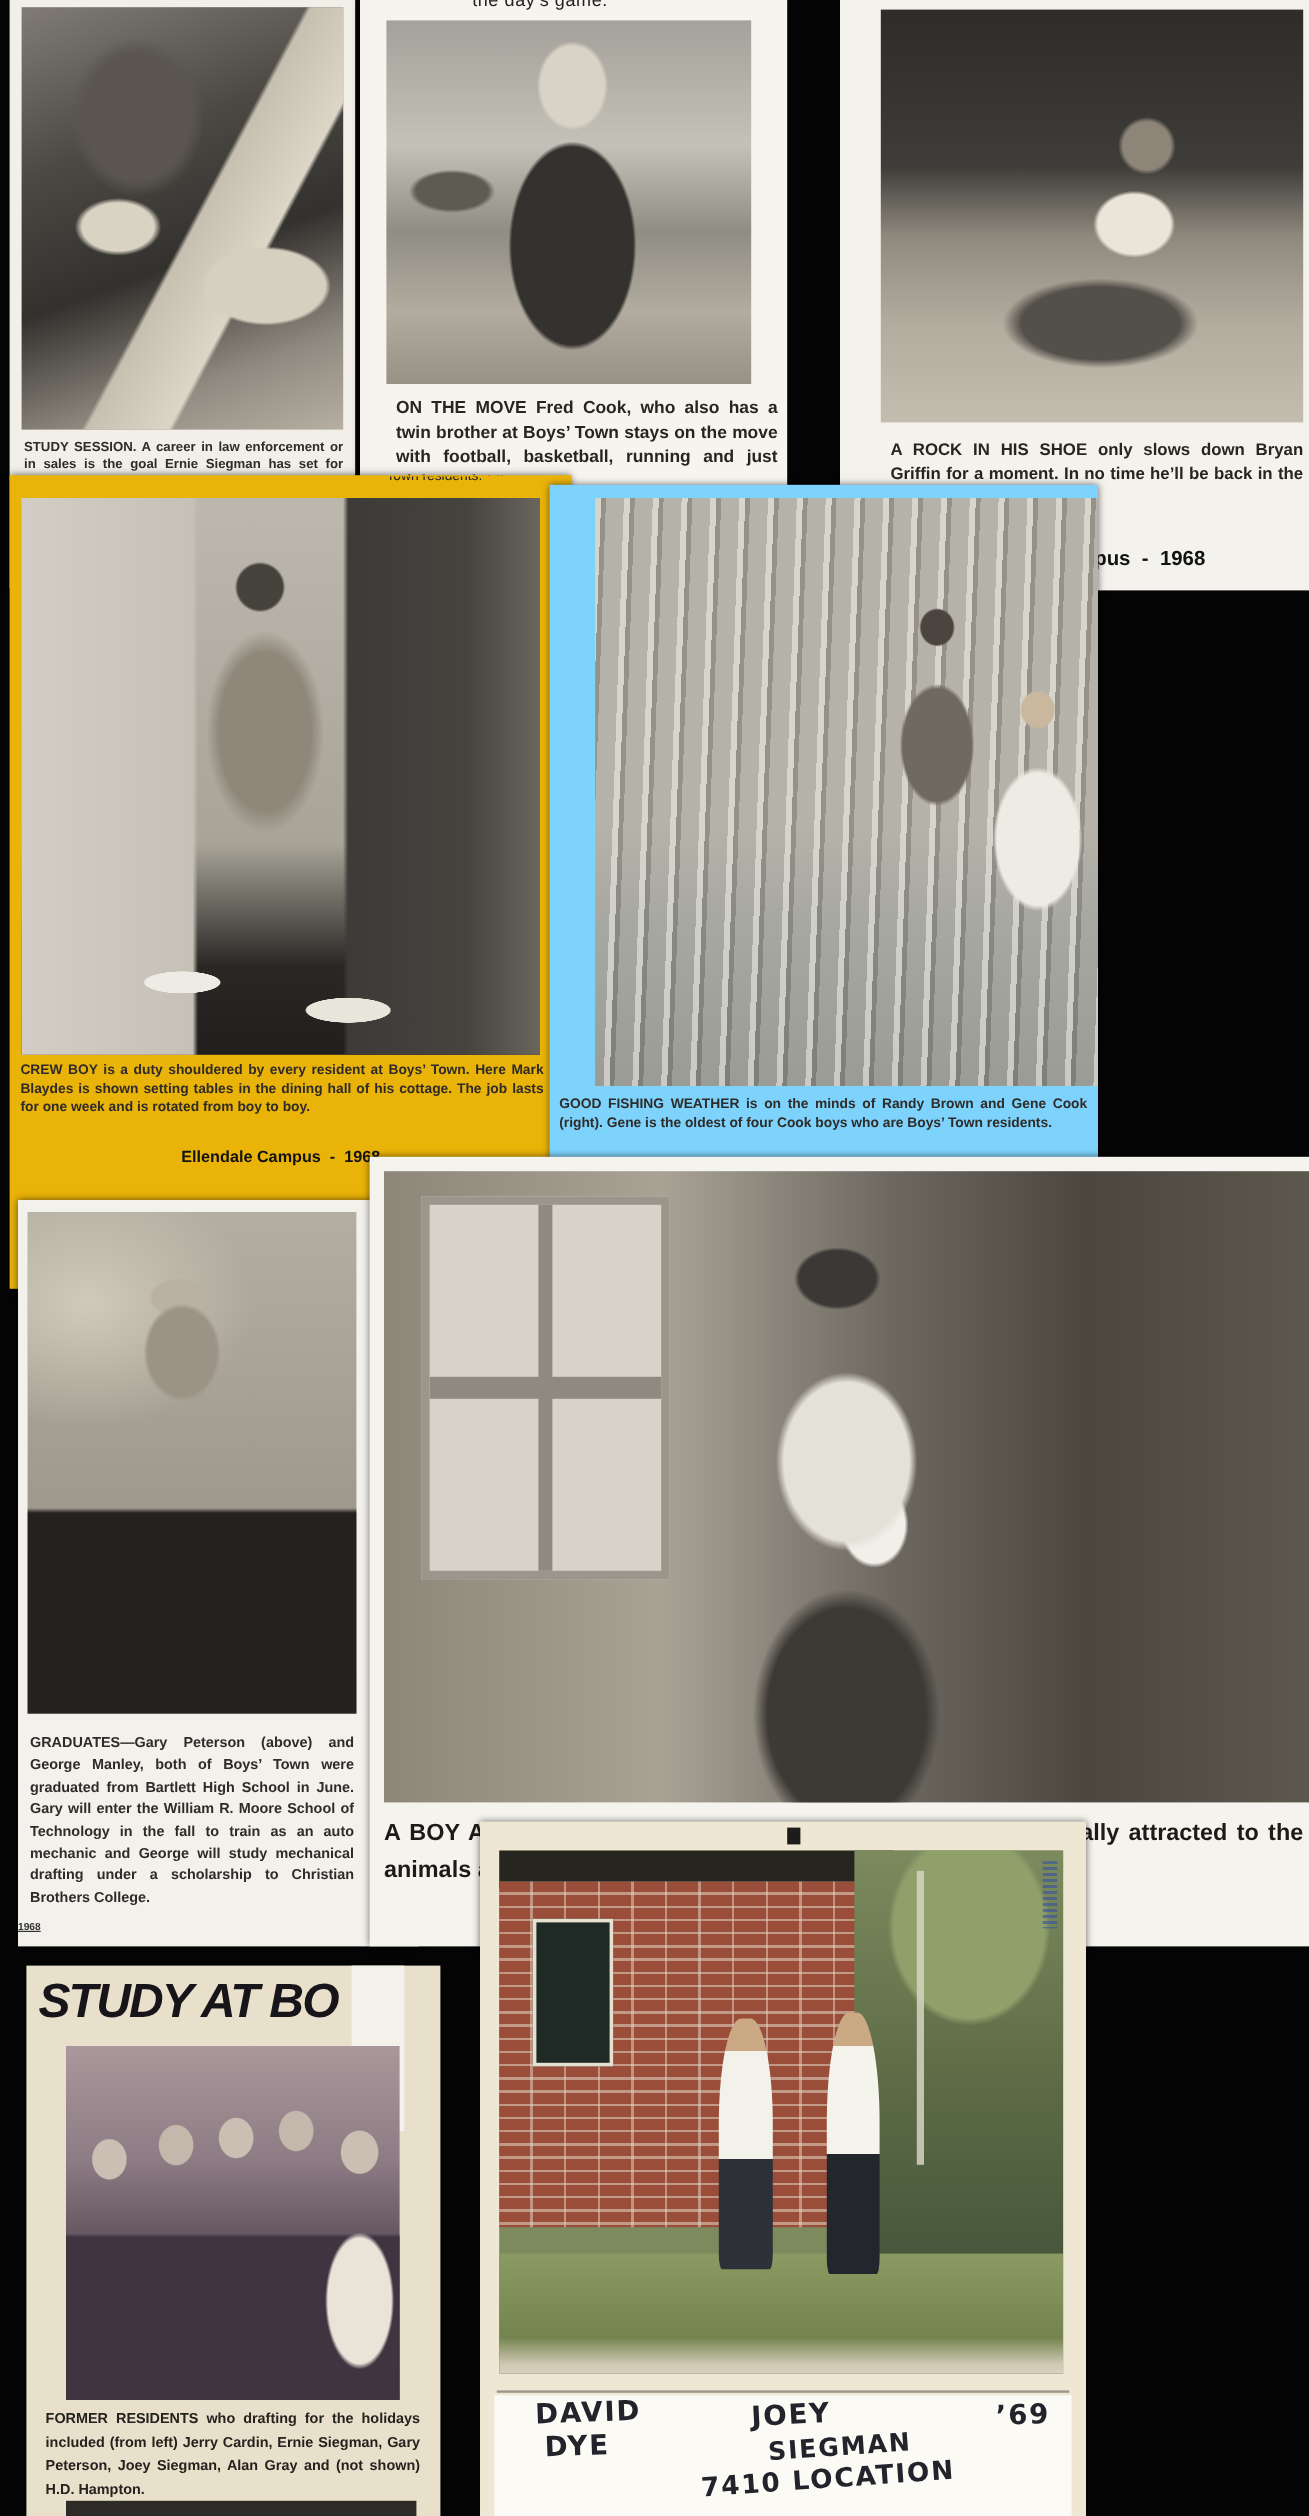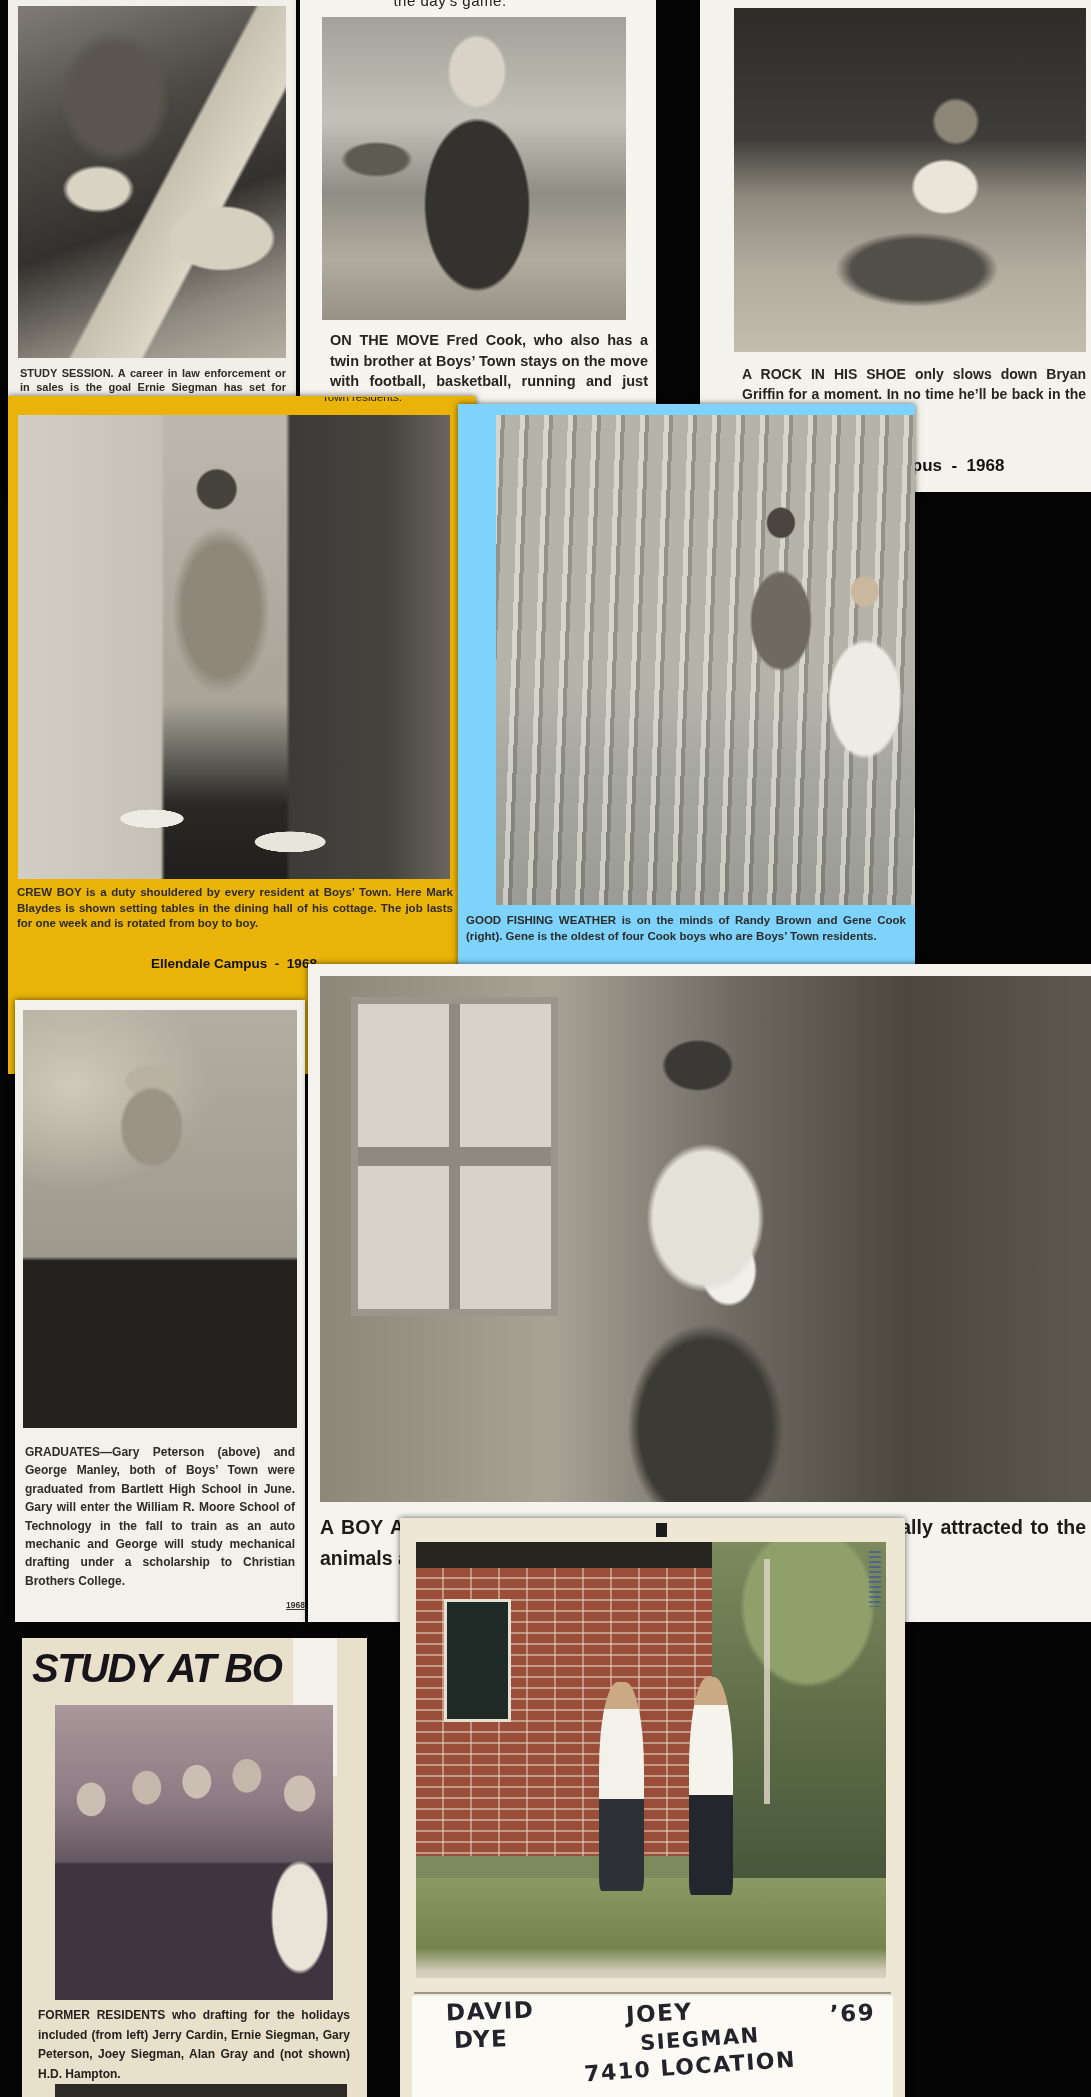--- a/index.html
+++ b/index.html
@@ -72,30 +72,30 @@
       radial-gradient(52px 85px at 68% 42%, #6e6a62 0 55%, transparent 60%),
       radial-gradient(24px 26px at 68% 22%, #4a463f 0 55%, transparent 62%),
       radial-gradient(62px 100px at 88% 58%, #edebe3 0 55%, transparent 60%),
       radial-gradient(24px 26px at 88% 36%, #c9b89d 0 55%, transparent 62%),
       repeating-linear-gradient(92deg, rgba(226,223,214,.75) 0 5px, rgba(120,116,107,.55) 5px 9px, rgba(178,174,164,.45) 9px 24px),
       linear-gradient(#b9b6ad 0%,#b9b6ad 55%,#9ea39f 72%,#878c89 100%);}
   .cap-e{left:8px;top:509px;width:440px;font-size:11.5px;line-height:15.5px;}
   .lbl-e{left:0;top:580px;width:457px;font-size:13.5px;}
 
   
-  .clip-f{left:15px;top:1000px;width:290px;height:622px;background:#f3f1ec;}
+  .clip-f{left:15px;top:1000px;width:290px;height:622px;background:#f3f1ec;padding-left:44px;}
   .photo-f{left:8px;top:10px;width:274px;height:418px;
     background:
       radial-gradient(52px 66px at 47% 28%, #9b9486 0 55%, transparent 62%),
       radial-gradient(40px 26px at 46% 17%, #b9b2a2 0 55%, transparent 62%),
       linear-gradient(0deg,#242220 0%,#242220 40%,transparent 41%),
       radial-gradient(200px 150px at 18% 18%, #cfcaba 0%, transparent 70%),
       linear-gradient(#b3aea1 0%,#a19c8f 52%,#8d897d 100%);}
   .cap-f{left:10px;top:443px;width:270px;font-size:12px;line-height:18.4px;}
-  .year-f{left:0;top:600px;width:290px;font-size:8.5px;font-weight:700;color:#333;text-align:right;position:absolute;text-decoration:underline;}
+  .year-f{left:0;top:600px;width:290px;font-size:8.5px;font-weight:700;color:#333;text-align:left;position:absolute;text-decoration:underline;}
 
   
   .clip-g{left:308px;top:964px;width:783px;height:658px;background:#f5f3ee;}
   .photo-g{left:12px;top:12px;width:771px;height:526px;
     background:
       radial-gradient(58px 42px at 49% 17%, #3b3936 0 55%, transparent 62%),
       radial-gradient(95px 120px at 50% 46%, #e4e1d9 0 55%, transparent 62%),
       radial-gradient(46px 58px at 53% 56%, #f1efe8 0 55%, transparent 62%),
       radial-gradient(120px 160px at 50% 86%, #3c3a35 0 55%, transparent 65%),
       linear-gradient(90deg,#8c8779 0%,#a9a396 30%,#6c6860 55%,#4b473f 76%,#5c584e 100%);}

